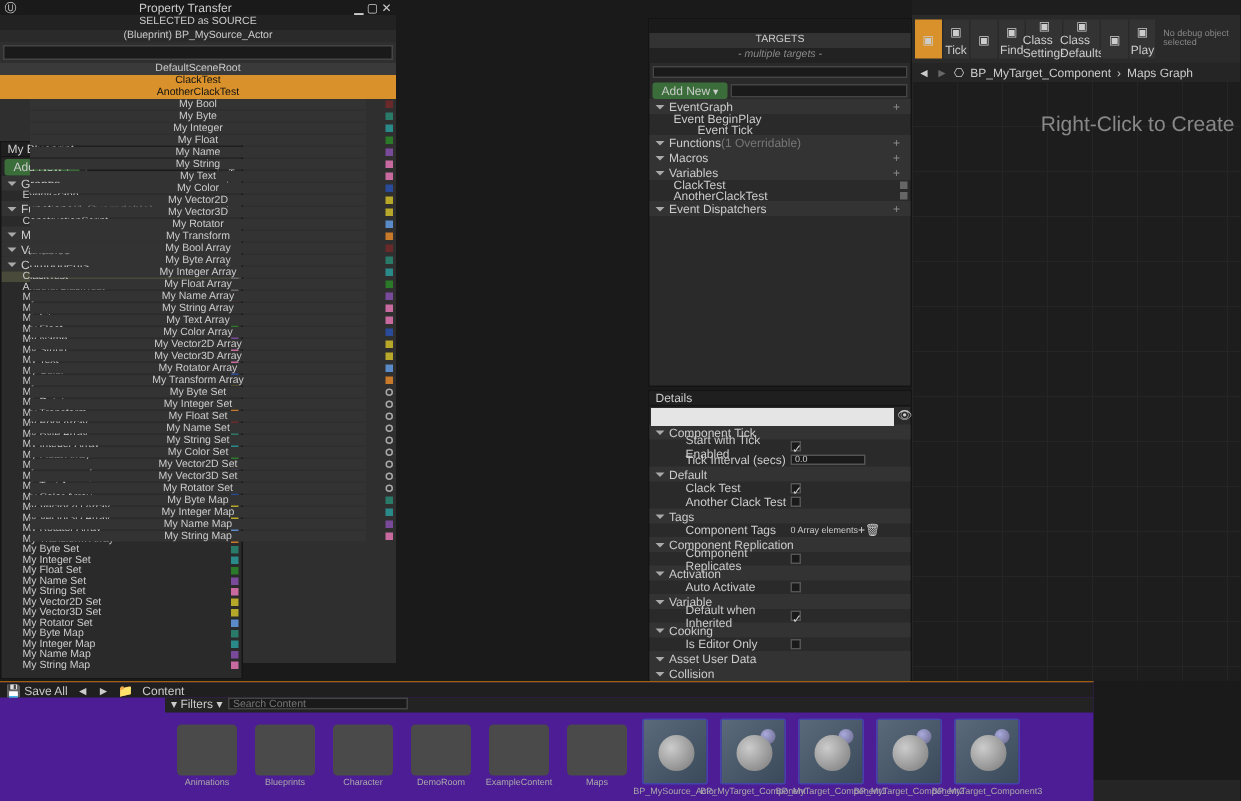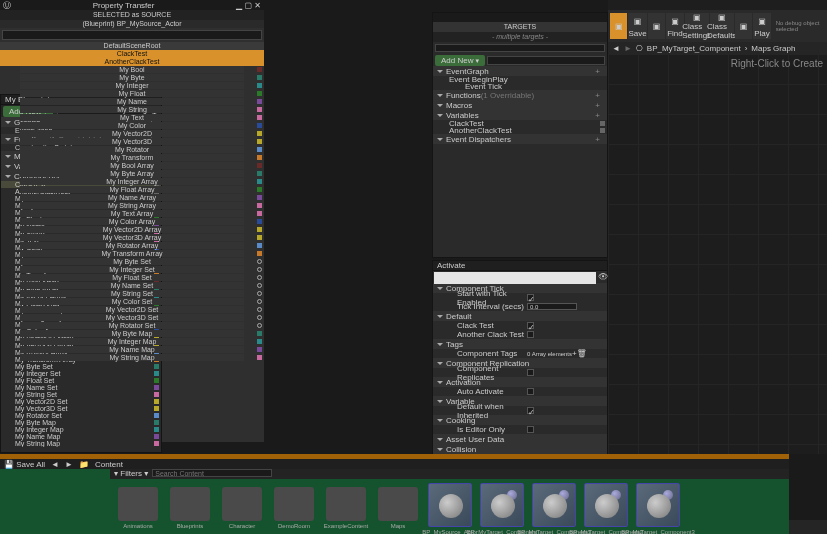--- a/index.html
+++ b/index.html
@@ -53,24 +53,24 @@
 
 
 #graph{position:absolute;left:608px;top:0;width:219px;height:454px;background:#1e1e1e}
 #toolbar{display:flex;height:32px;background:#2a2a2a;align-items:center;gap:1px;padding:2px}
 #toolbar .tb{width:24px;height:26px;background:#333;display:flex;flex-direction:column;align-items:center;justify-content:center;font-size:5px}
 #toolbar .tb.compile{background:#d8912b}
 #toolbar .tb .ico{width:14px;height:14px;display:flex;align-items:center;justify-content:center}
 #menubar{height:10px;display:flex;gap:8px;padding-left:4px;align-items:center;background:#242424;position:absolute;top:0;width:100%;font-size:7px}
 #breadcrumb{height:12px;display:flex;align-items:center;gap:4px;padding-left:4px;background:#252525;font-size:7px}
 #canvas{flex:1;background:#1d1d1d;background-image:linear-gradient(#252525 1px,transparent 1px),linear-gradient(90deg,#252525 1px,transparent 1px);background-size:30px 30px;height:400px;position:relative}
-#hint{position:absolute;right:4px;top:4px;color:#888;font-size:10px}
-
-
-#content{position:absolute;left:0;top:454px;width:789px;height:80px;background:#14532d;border-top:5px solid #a16207}
+#hint{position:absolute;right:4px;top:20px;color:#888;font-size:14px}
+
+
+#content{position:absolute;left:0;top:454px;width:729px;height:80px;background:#4c1d95;border-top:1px solid #a16207}
 #content .cb-bar{height:10px;display:flex;align-items:center;gap:6px;padding:0 4px;background:#1f1f1f}
 #content .filter-bar{height:10px;display:flex;padding:0 4px;background:#232323}
 #content .filter-bar input{background:#1a1a1a;border:1px solid #444;height:8px;width:120px;color:#aaa;font-size:7px;padding-left:2px}
 #content .assets{display:flex;gap:4px;padding:4px;height:60px}
 #content .folder,.asset{width:48px;display:flex;flex-direction:column;align-items:center}
 #content .folder-ico{width:40px;height:34px;background:#4a4a4a;border-radius:3px;margin-top:4px}
 #content .asset-ico{width:44px;height:44px;background:linear-gradient(135deg,#5a6a7a,#3a4a5a);border:1px solid #44a;border-radius:2px;position:relative}
 #content .asset-ico::after{content:"";position:absolute;width:24px;height:24px;background:radial-gradient(circle at 35% 35%,#ccc,#777);border-radius:50%;top:10px;left:10px}
 #content .asset-ico::before{content:"";position:absolute;width:10px;height:10px;background:radial-gradient(circle at 35% 35%,#aad,#668);border-radius:50%;top:6px;right:6px}
 #content .asset-ico.primary::before{display:none}
@@ -82,21 +82,21 @@
 <body>
 
 <div id="graph">
   <div id="toolbar" style="margin-top:10px">
       <div class="tb compile">
         <div class="ico">▣</div>
         <div></div>
       </div>
       <div class="tb">
         <div class="ico">▣</div>
-        <div>Save</div>
+        <div>Tick</div>
       </div>
       <div class="tb">
         <div class="ico">▣</div>
         <div></div>
       </div>
       <div class="tb">
         <div class="ico">▣</div>
         <div>Find</div>
       </div>
       <div class="tb">
@@ -270,21 +270,21 @@
       </div>
       <div class="row">
         <span style="margin-left:6px">AnotherClackTest</span>
         <span class="swatch c-grey"></span>
       </div>
       <div class="section-hdr"><span class="tri open"></span>Event Dispatchers<span class="plus">+</span></div>
     </div>
 </div>
 
 <div id="details">
-  <div class="hdr">Activate</div>
+  <div class="hdr">Details</div>
   <div class="search-row">
     <input placeholder="Search Details" style="">
     <span class="eye">👁</span>
   </div>
   <div id="details-list">
       <div class="section-hdr"><span class="tri open"></span>Component Tick</div>
       <div class="drow">
         <span class="lbl">Start with Tick Enabled</span>
         <span class="cb">✓</span>
       </div>

